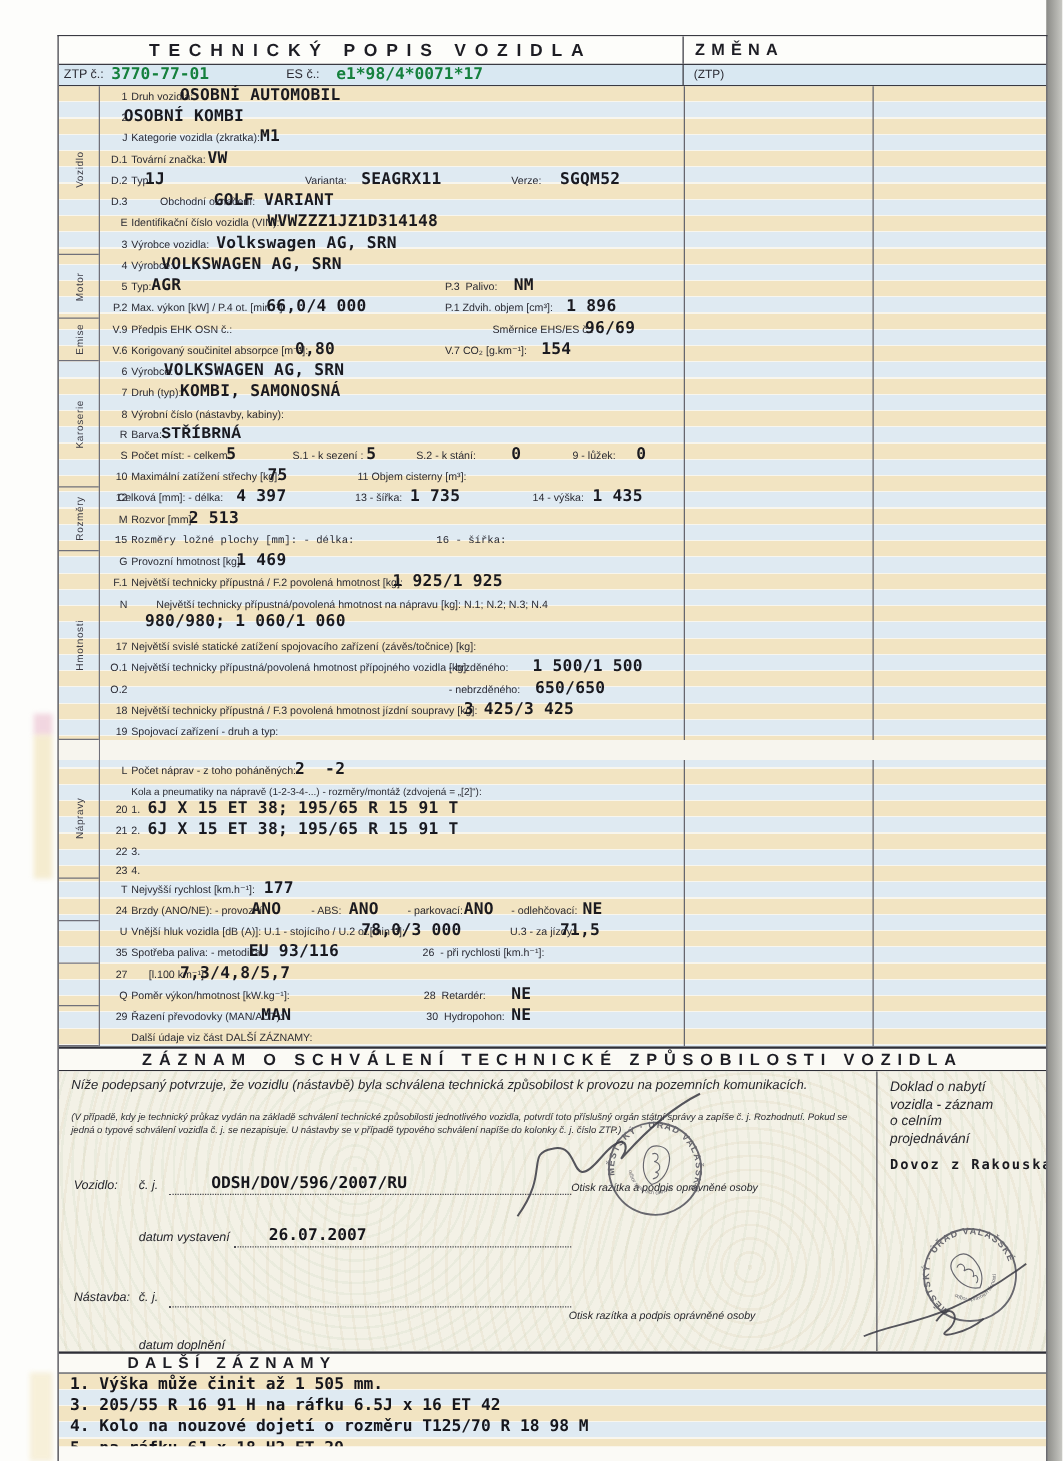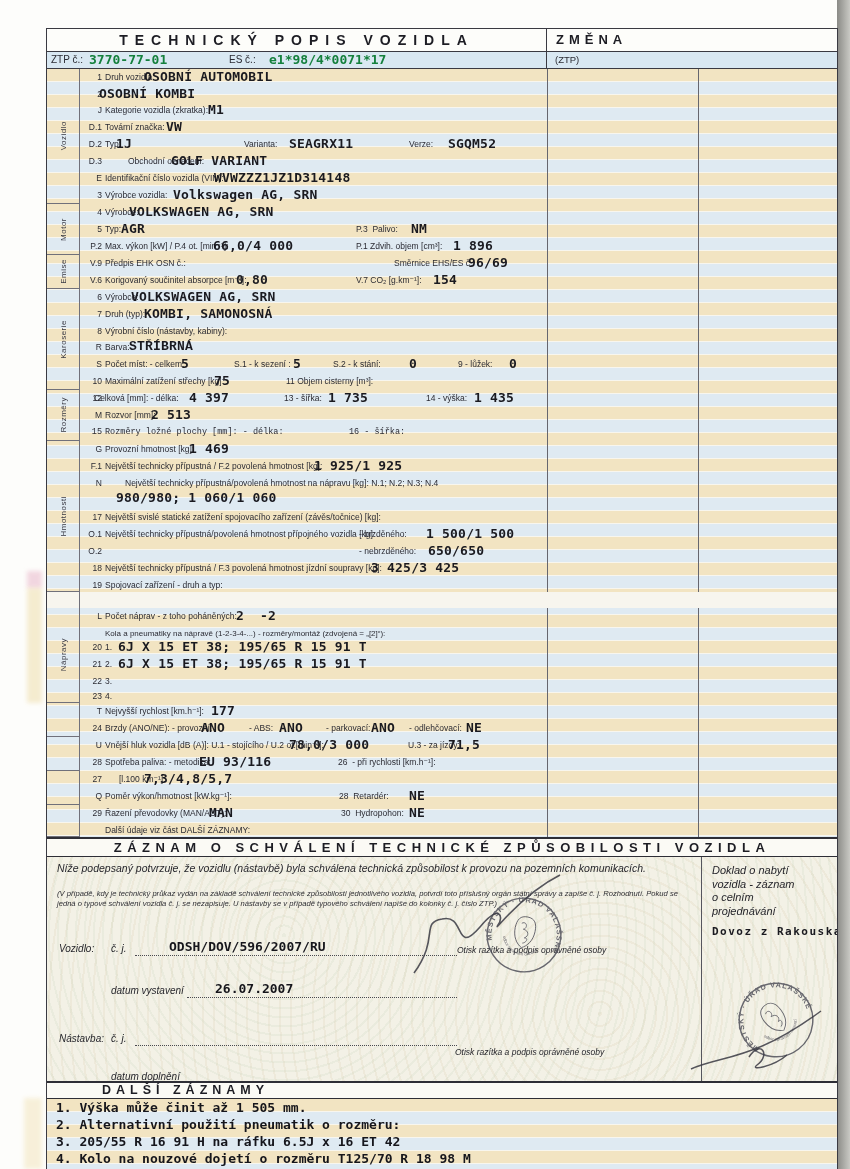--- a/index.html
+++ b/index.html
@@ -306,21 +306,21 @@
           <span class="val" style="left: 386px;">NE</span>
         </div>
         <div class="frow" style="height: 17px;">
           <span class="code">U</span>
           <span class="lbl" style="left: 25px;">Vnější hluk vozidla [dB (A)]: U.1 - stojícího / U.2 ot.[min⁻¹]:</span>
           <span class="val" style="left: 209px;">78,0/3 000</span>
           <span class="lbl" style="left: 328px;">U.3 - za jízdy:</span>
           <span class="val" style="left: 368px;">71,5</span>
         </div>
         <div class="frow" style="height: 17px;">
-          <span class="code">28</span>
+          <span class="code">35</span>
           <span class="lbl" style="left: 25px;">Spotřeba paliva: - metodika:</span>
           <span class="val" style="left: 119px;">EU 93/116</span>
           <span class="lbl" style="left: 258px;">26  - při rychlosti [km.h⁻¹]:</span>
         </div>
         <div class="frow" style="height: 17px;">
           <span class="code">27</span>
           <span class="lbl" style="left: 27px; margin-left: 12px;">[l.100 km⁻¹]:</span>
           <span class="val" style="left: 64px;">7,3/4,8/5,7</span>
         </div>
         <div class="frow" style="height: 17px;">
@@ -447,19 +447,18 @@
     </div>
     <svg class="sig" style="left:636px;top:140px" width="150" height="84">
       <path d="M8,72 C40,58 70,64 138,14 M66,60 C78,42 88,58 74,68 C66,74 90,70 104,58" fill="none" stroke="#3a3a44" stroke-width="1.5"></path>
     </svg>
   </div>
 
   <div id="banner2" class="banner">DALŠÍ ZÁZNAMY</div>
 
   <div id="dlines">
       <div class="dline">1. Výška může činit až 1 505 mm.</div>
-      <div class="dline">2. Alternativní použití pneumatik o rozměru:</div>
       <div class="dline">3. 205/55 R 16 91 H na ráfku 6.5J x 16 ET 42</div>
       <div class="dline">4. Kolo na nouzové dojetí o rozměru T125/70 R 18 98 M</div>
       <div class="dline partial">5. na ráfku 6J x 18 H2 ET 29</div>
     </div>
 
 </div>
 
 </body></html>

